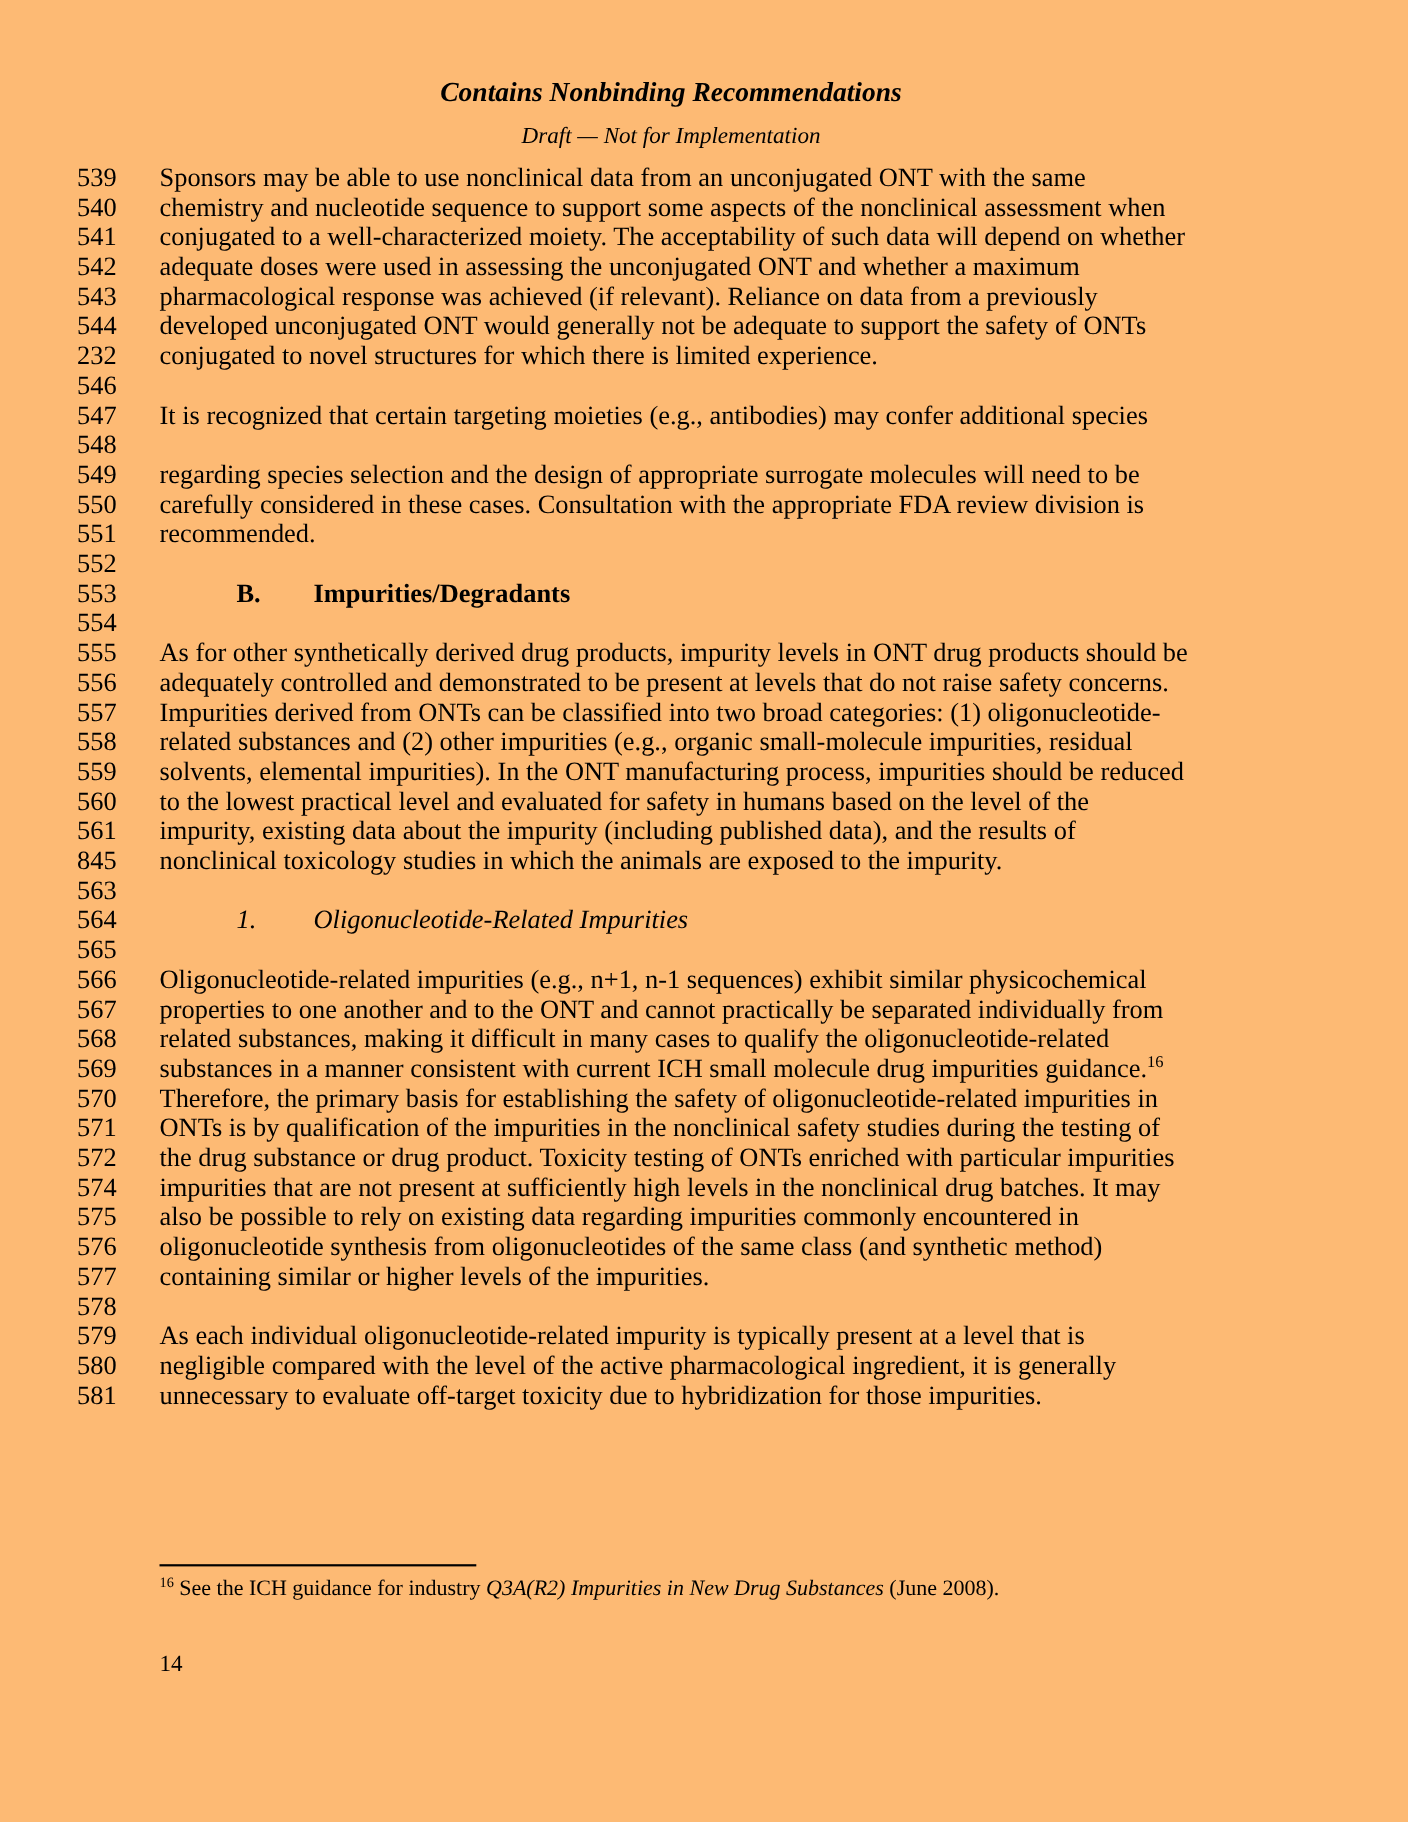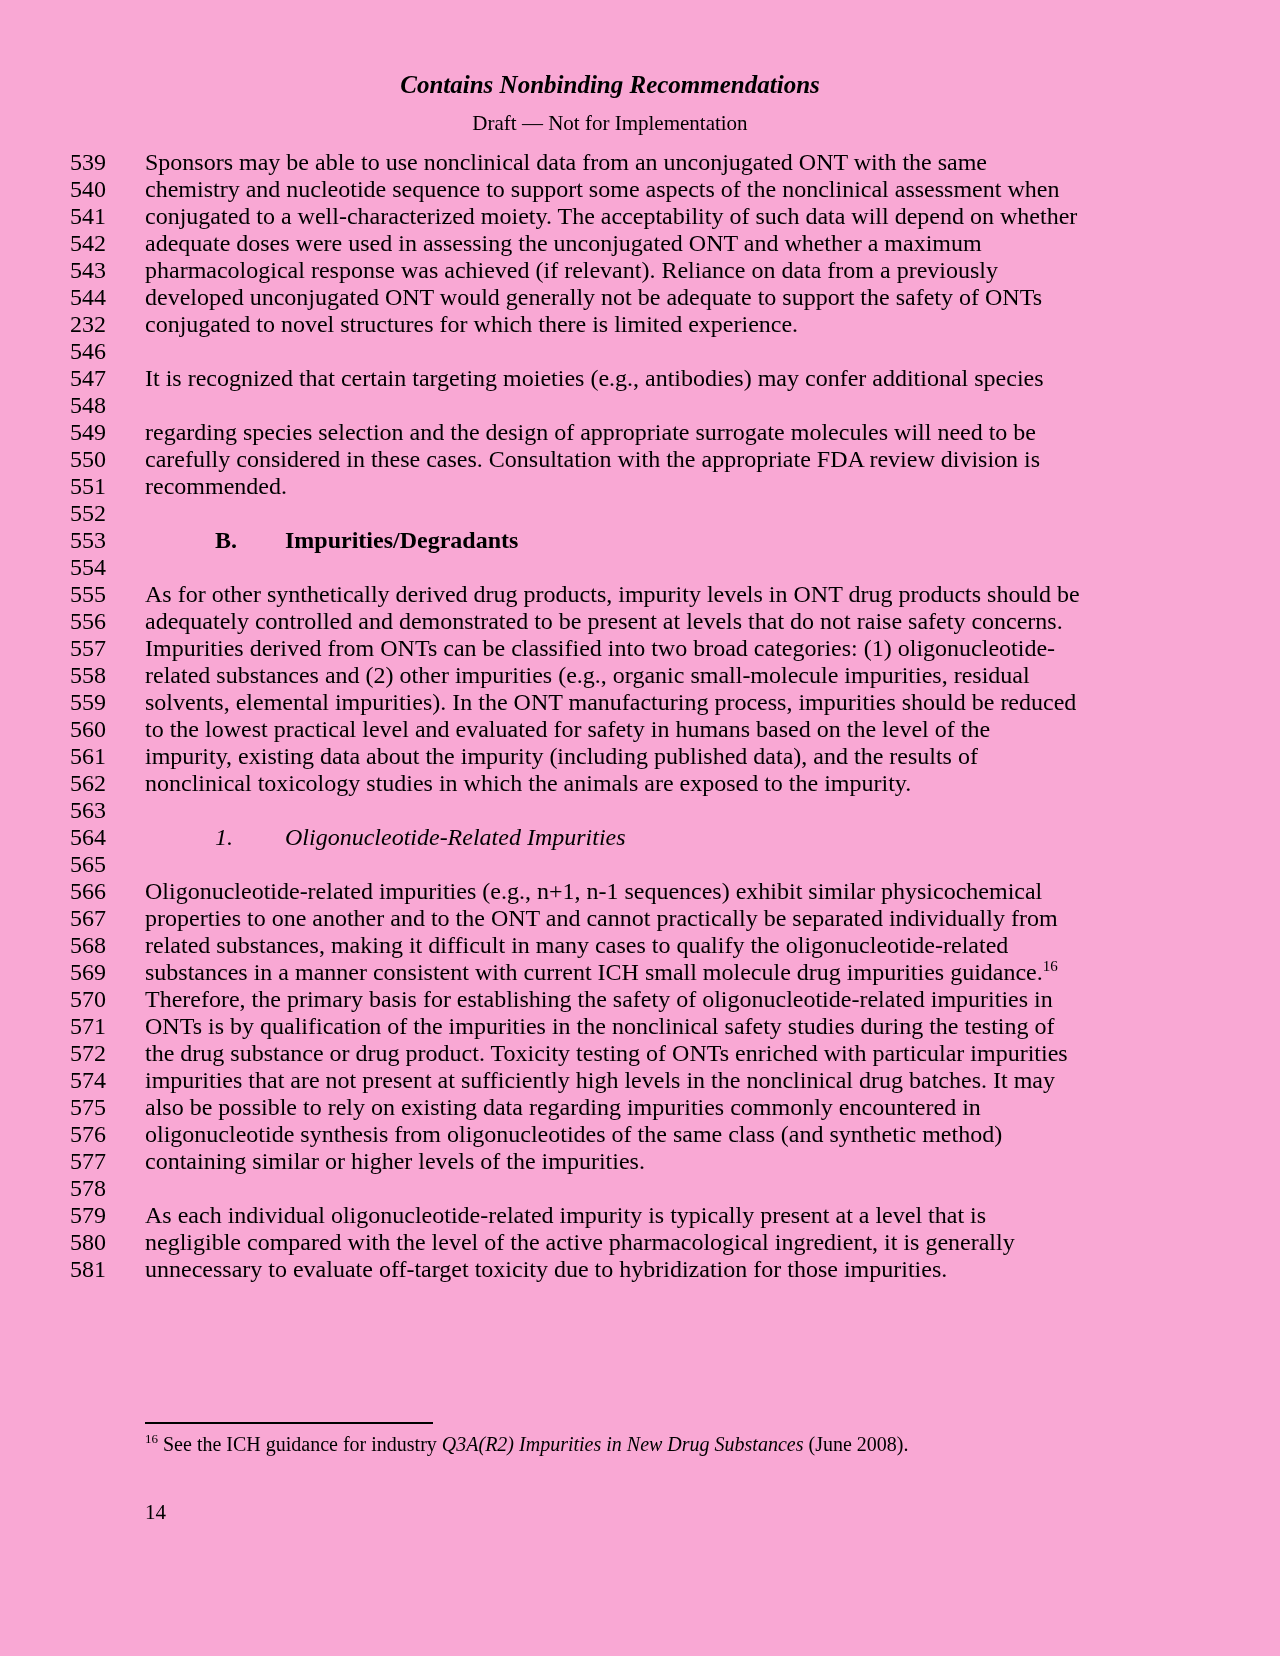--- a/index.html
+++ b/index.html
@@ -1,39 +1,40 @@
 <!DOCTYPE html>
 <html><head>
 <meta charset="utf-8">
 <style>
   html, body { margin: 0; padding: 0; background: #ffffff; }
   .page {
     position: relative;
     width: 1280px;
     height: 1656px;
-    background: #f9a8d4;
+    background: #fdba74;
     color: #000000;
     font-family: "Liberation Serif", "DejaVu Serif", serif;
     overflow: hidden;
   }
   .doc-header {
     padding-top: 70px;
     margin-left: 145px;
     width: 930px;
     text-align: center;
   }
   .doc-title {
     font-size: 25px;
     font-weight: bold;
     font-style: italic;
     line-height: 29px;
   }
   .doc-subtitle {
     margin-top: 12px;
     font-size: 21px;
+    font-style: italic;
     line-height: 24px;
   }
   .doc-body {
     margin-top: 14px;
     font-size: 24px;
   }
   .line-row {
     display: flex;
     height: 27px;
     line-height: 27px;
@@ -179,21 +180,21 @@
       </div>
       <div class="line-row">
         <span class="line-num">560</span>
         <span class="line-text">to the lowest practical level and evaluated for safety in humans based on the level of the</span>
       </div>
       <div class="line-row">
         <span class="line-num">561</span>
         <span class="line-text">impurity, existing data about the impurity (including published data), and the results of</span>
       </div>
       <div class="line-row">
-        <span class="line-num">562</span>
+        <span class="line-num">845</span>
         <span class="line-text">nonclinical toxicology studies in which the animals are exposed to the impurity.</span>
       </div>
       <div class="line-row">
         <span class="line-num">563</span>
         <span class="line-text"></span>
       </div>
       <div class="line-row heading-italic">
         <span class="line-num">564</span>
         <span class="line-text"><span class="h-label">1.</span>Oligonucleotide-Related Impurities</span>
       </div>

